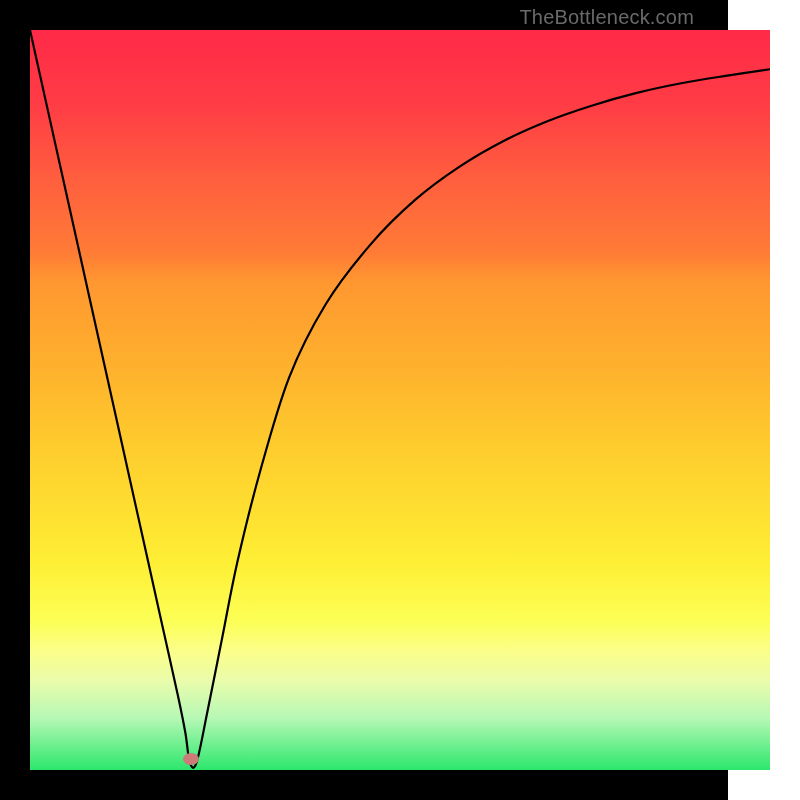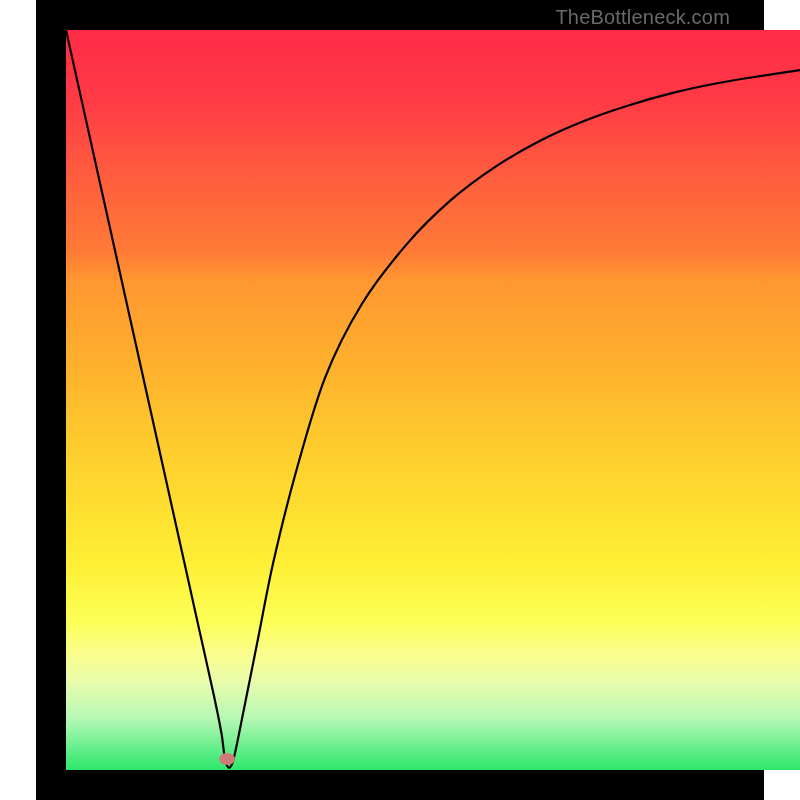--- a/index.html
+++ b/index.html
@@ -7,21 +7,20 @@
     padding: 0;
     width: 800px;
     height: 800px;
     overflow: hidden;
   }
   .chart-container {
     position: relative;
     width: 728px;
     height: 800px;
     background: #000;
-    margin-left: 36px;
   }
   .plot-area {
     position: absolute;
     left: 30px;
     top: 30px;
     width: 740px;
     height: 740px;
     background: linear-gradient(to bottom,
       #ff2a47 0%,
       #ff3c45 10%,

